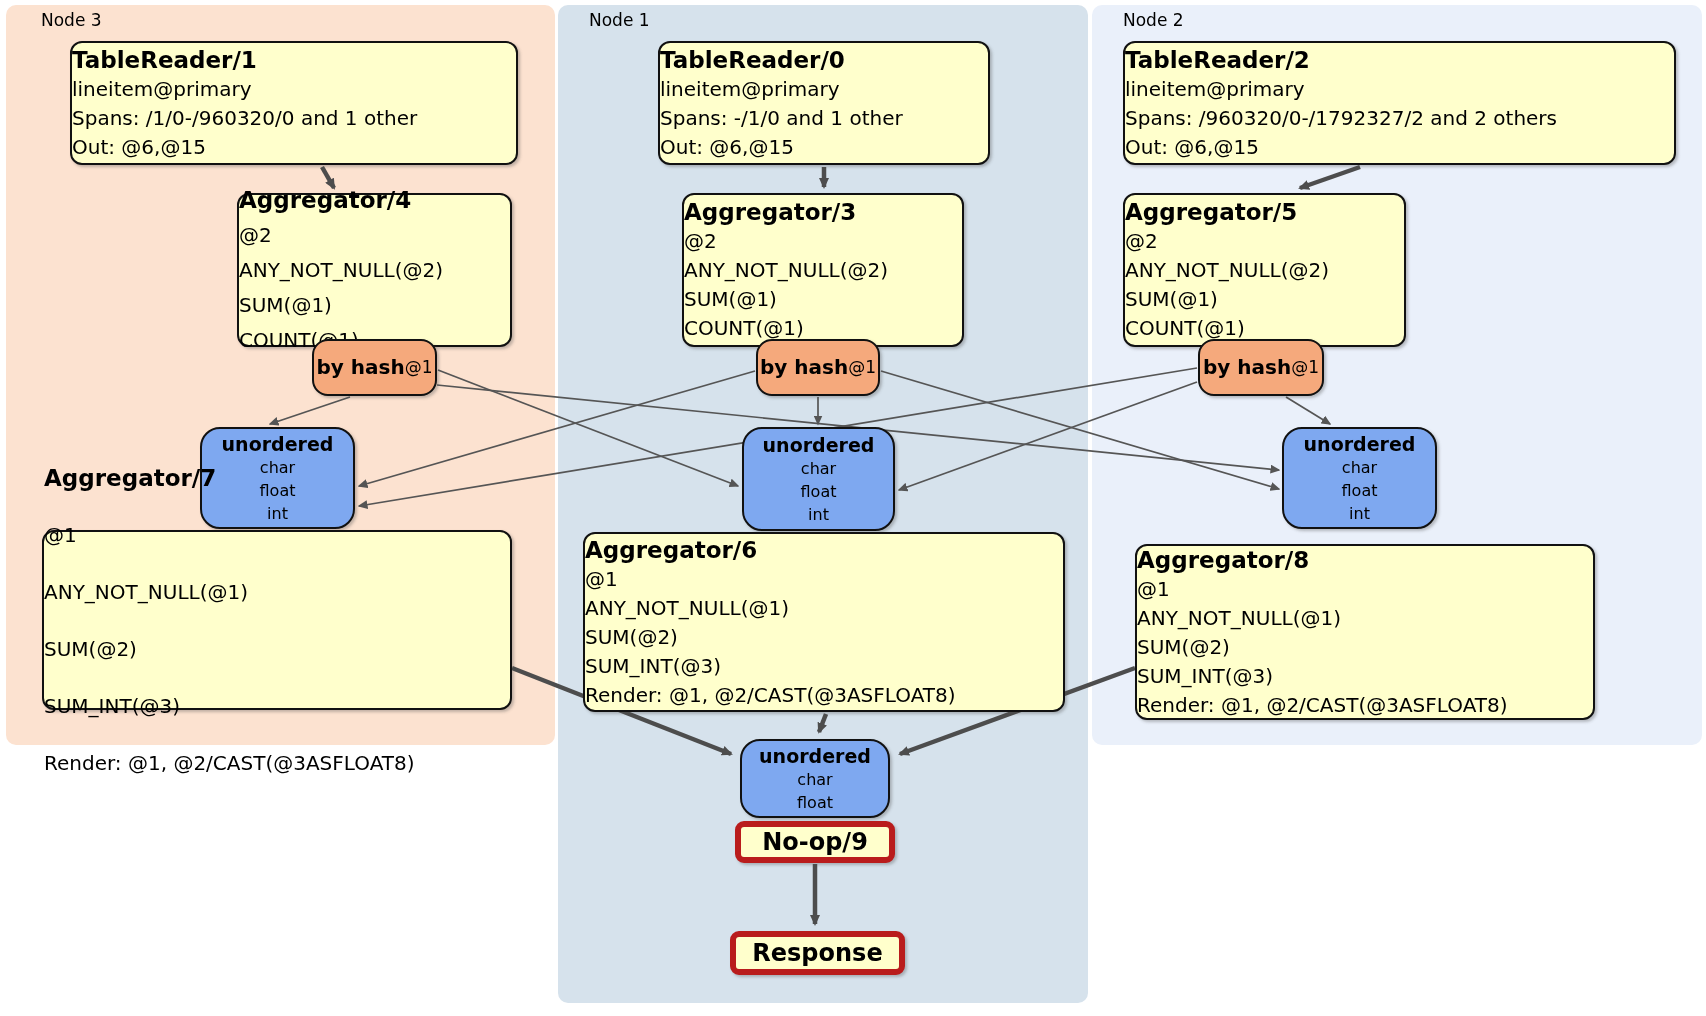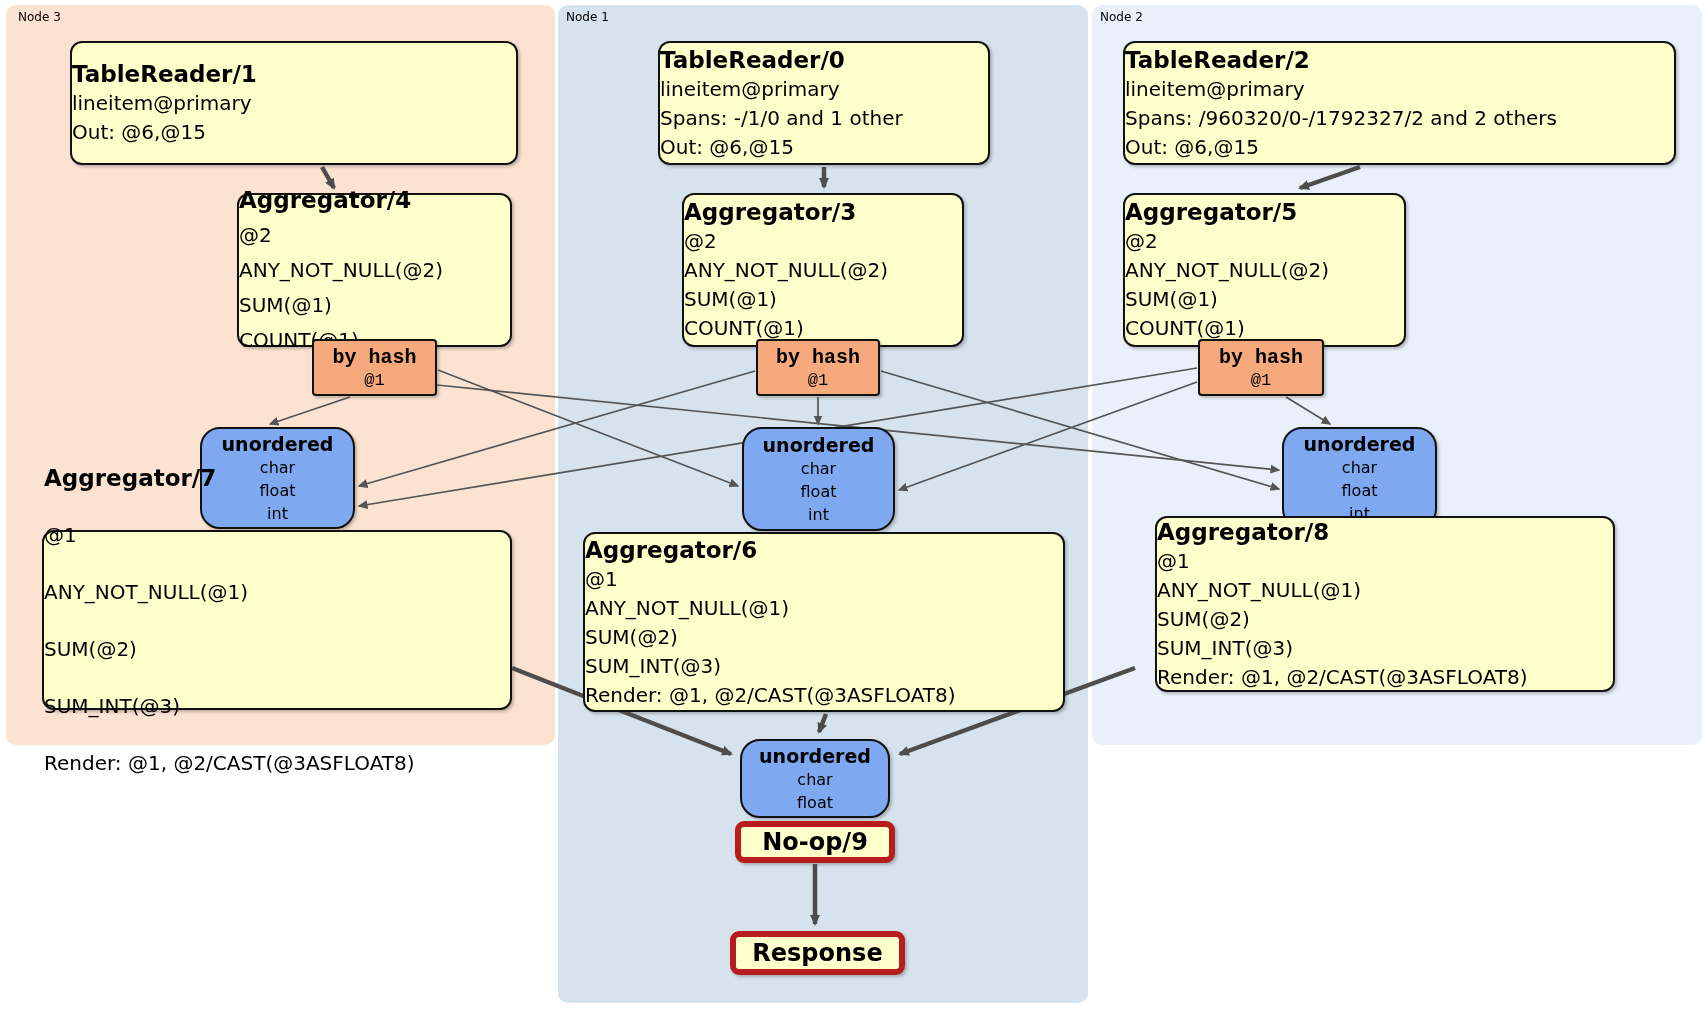--- a/index.html
+++ b/index.html
@@ -1,34 +1,34 @@
 <!DOCTYPE html>
 <html><head>
 <meta charset="utf-8">
 <style>
   html,body{margin:0;padding:0;background:#ffffff;}
   body{font-family:"DejaVu Sans","Liberation Sans",sans-serif;}
   #canvas{position:relative;width:1706px;height:1016px;background:#ffffff;overflow:hidden;}
 
   .region{position:absolute;border-radius:10px;}
-  .region-label{position:absolute;font-size:12px;color:#000;}
+  .region-label{position:absolute;font-size:17px;color:#000;margin-left:23px;}
 
   #edgelayer{position:absolute;left:0;top:0;z-index:2;}
 
   .pbox{position:absolute;z-index:3;box-sizing:border-box;
         background:#FFFFCC;border:2px solid #111;border-radius:12px;
         display:flex;flex-direction:column;justify-content:center;align-items:flex-start;
         text-align:center;box-shadow:2px 2px 3px rgba(80,80,80,0.35);}
   .ptitle{font-size:23px;font-weight:bold;line-height:30px;white-space:nowrap;}
   .pline{font-size:20px;line-height:29px;white-space:nowrap;}
 
   .router{position:absolute;z-index:4;box-sizing:border-box;
-          background:#F5A97C;border:2px solid #111;border-radius:4px;
-          display:flex;flex-direction:column;justify-content:center;align-items:center;
-          text-align:center;box-shadow:2px 2px 3px rgba(80,80,80,0.35);font-family:Liberation Mono, monospace;}
+          background:#F5A97C;border:2px solid #111;border-radius:16px;
+          display:flex;flex-direction:row;justify-content:center;align-items:center;
+          text-align:center;box-shadow:2px 2px 3px rgba(80,80,80,0.35);}
   .router .rtitle{font-size:20px;font-weight:bold;line-height:25px;}
   .router .rkey{font-size:17px;line-height:21px;}
 
   .sync{position:absolute;z-index:3;box-sizing:border-box;
         background:#7EA8F0;border:2px solid #111;border-radius:20px;
         display:flex;flex-direction:column;justify-content:center;align-items:center;
         text-align:center;box-shadow:2px 2px 3px rgba(80,80,80,0.35);}
   .sync .stitle{font-size:19px;font-weight:bold;line-height:24px;}
   .sync .sline{font-size:16px;line-height:23px;}
 
@@ -79,20 +79,21 @@
       <line x1="512" y1="668" x2="731" y2="754" marker-end="url(#ah-big)"></line>
       <line x1="826" y1="714" x2="819" y2="732" marker-end="url(#ah-big)"></line>
       <line x1="1135" y1="668" x2="900" y2="754" marker-end="url(#ah-big)"></line>
       <line x1="815" y1="864" x2="815" y2="924" marker-end="url(#ah-big)"></line>
     </g>
   </svg>
 
   <div class="pbox" style="left:70px;top:41px;width:448px;height:124px;">
     <div class="ptitle">TableReader/1</div>
     <div class="pline">lineitem@primary</div>
+    <div class="pline">Spans: /1/0-/960320/0 and 1 other</div>
     <div class="pline">Out: @6,@15</div>
   </div>
 
   <div class="pbox" style="left:237px;top:193px;width:275px;height:154px;gap:6px;">
     <div class="ptitle">Aggregator/4</div>
     <div class="pline">@2</div>
     <div class="pline">ANY_NOT_NULL(@2)</div>
     <div class="pline">SUM(@1)</div>
     <div class="pline">COUNT(@1)</div>
   </div>
@@ -174,21 +175,21 @@
     <div class="rkey">@1</div>
   </div>
 
   <div class="sync" style="left:1282px;top:427px;width:155px;height:102px;">
     <div class="stitle">unordered</div>
     <div class="sline">char</div>
     <div class="sline">float</div>
     <div class="sline">int</div>
   </div>
 
-  <div class="pbox" style="left:1135px;top:516px;width:460px;height:176px;margin-left:20px;">
+  <div class="pbox" style="left:1135px;top:544px;width:460px;height:176px;">
     <div class="ptitle">Aggregator/8</div>
     <div class="pline">@1</div>
     <div class="pline">ANY_NOT_NULL(@1)</div>
     <div class="pline">SUM(@2)</div>
     <div class="pline">SUM_INT(@3)</div>
     <div class="pline">Render: @1, @2/CAST(@3ASFLOAT8)</div>
   </div>
 
   <div class="sync" style="left:740px;top:739px;width:150px;height:79px;">
     <div class="stitle">unordered</div>

